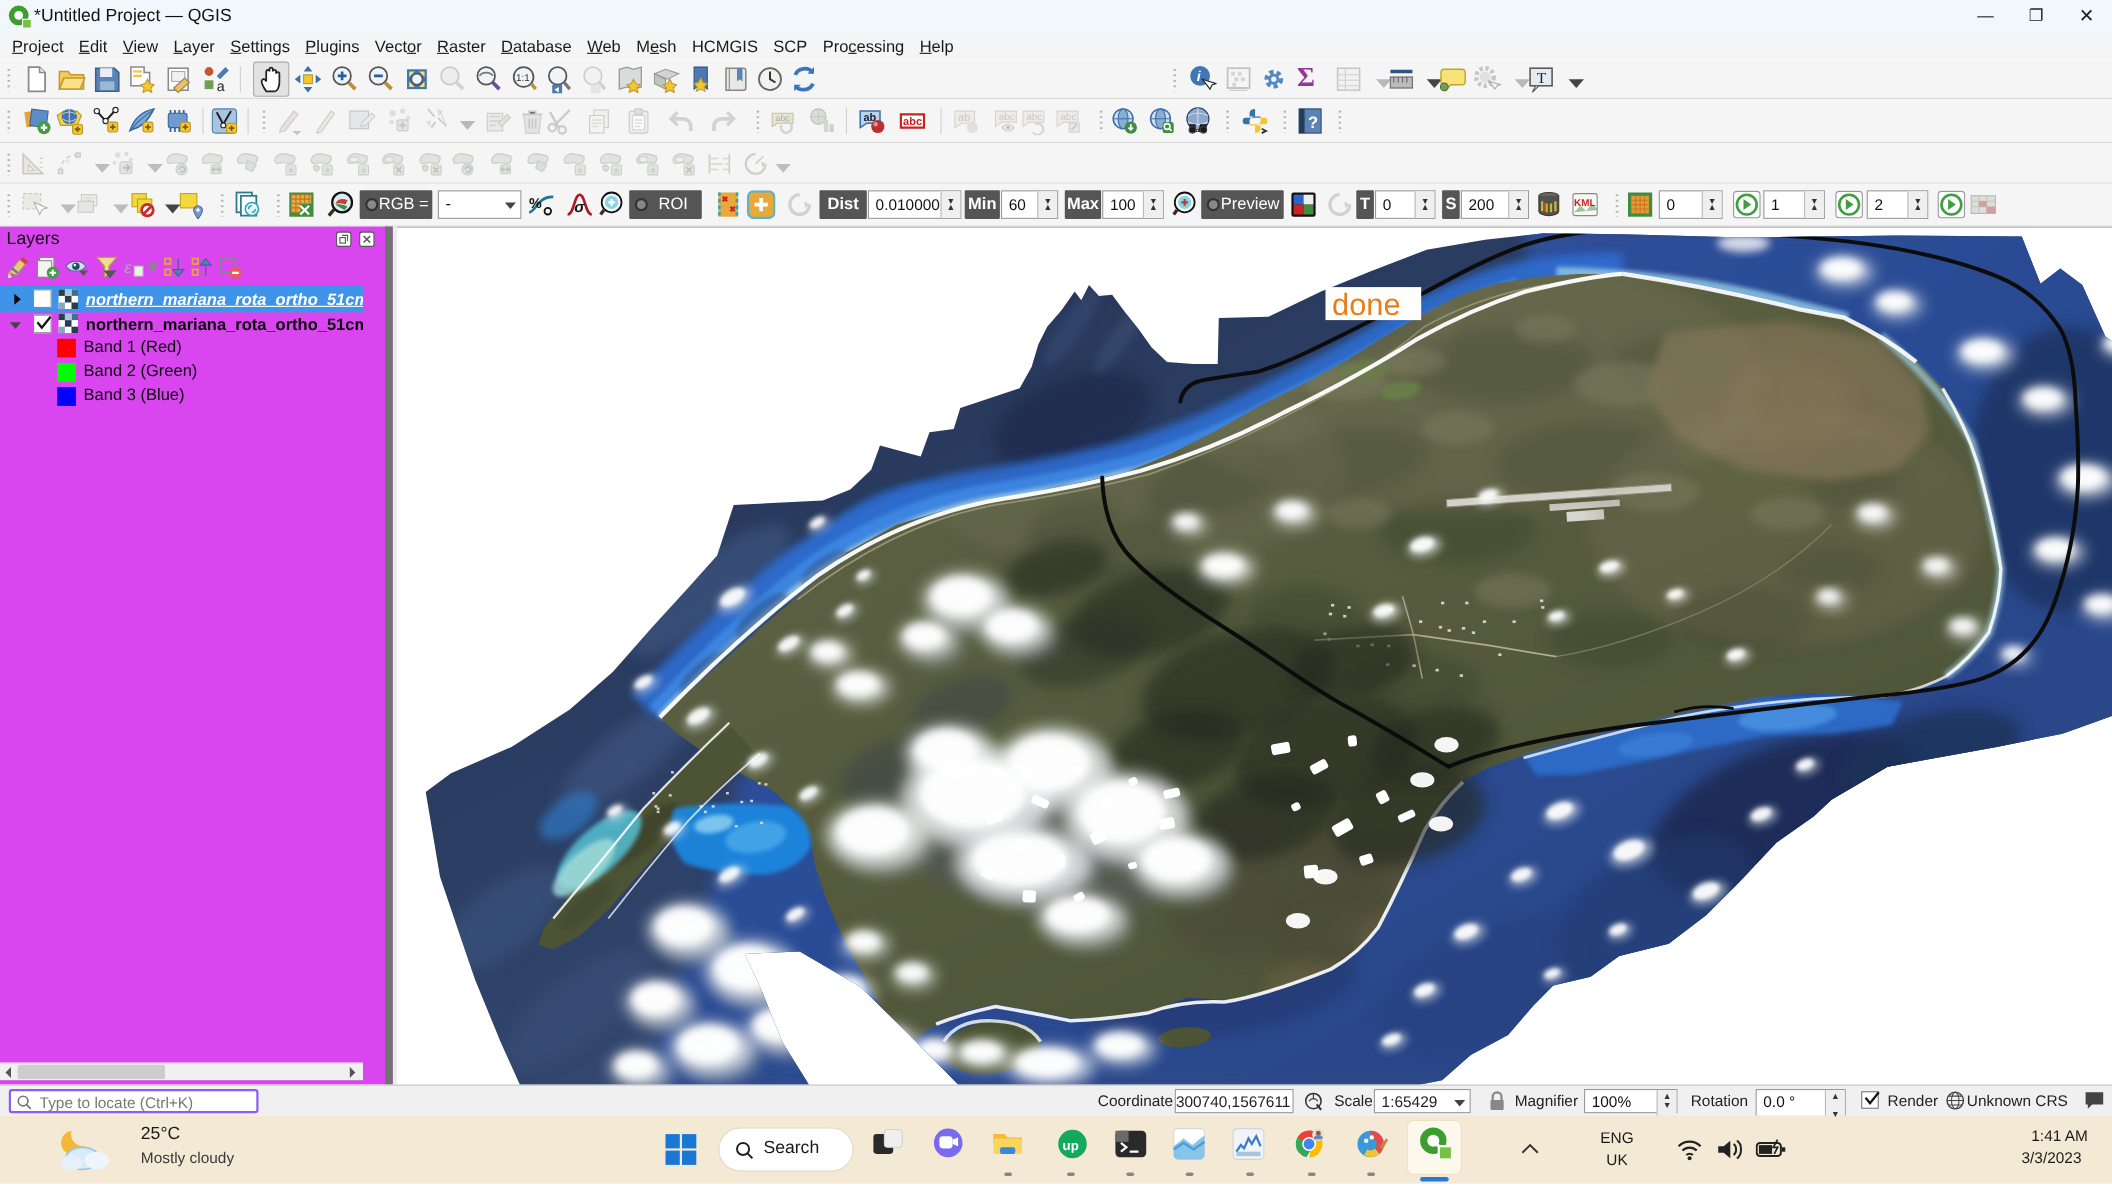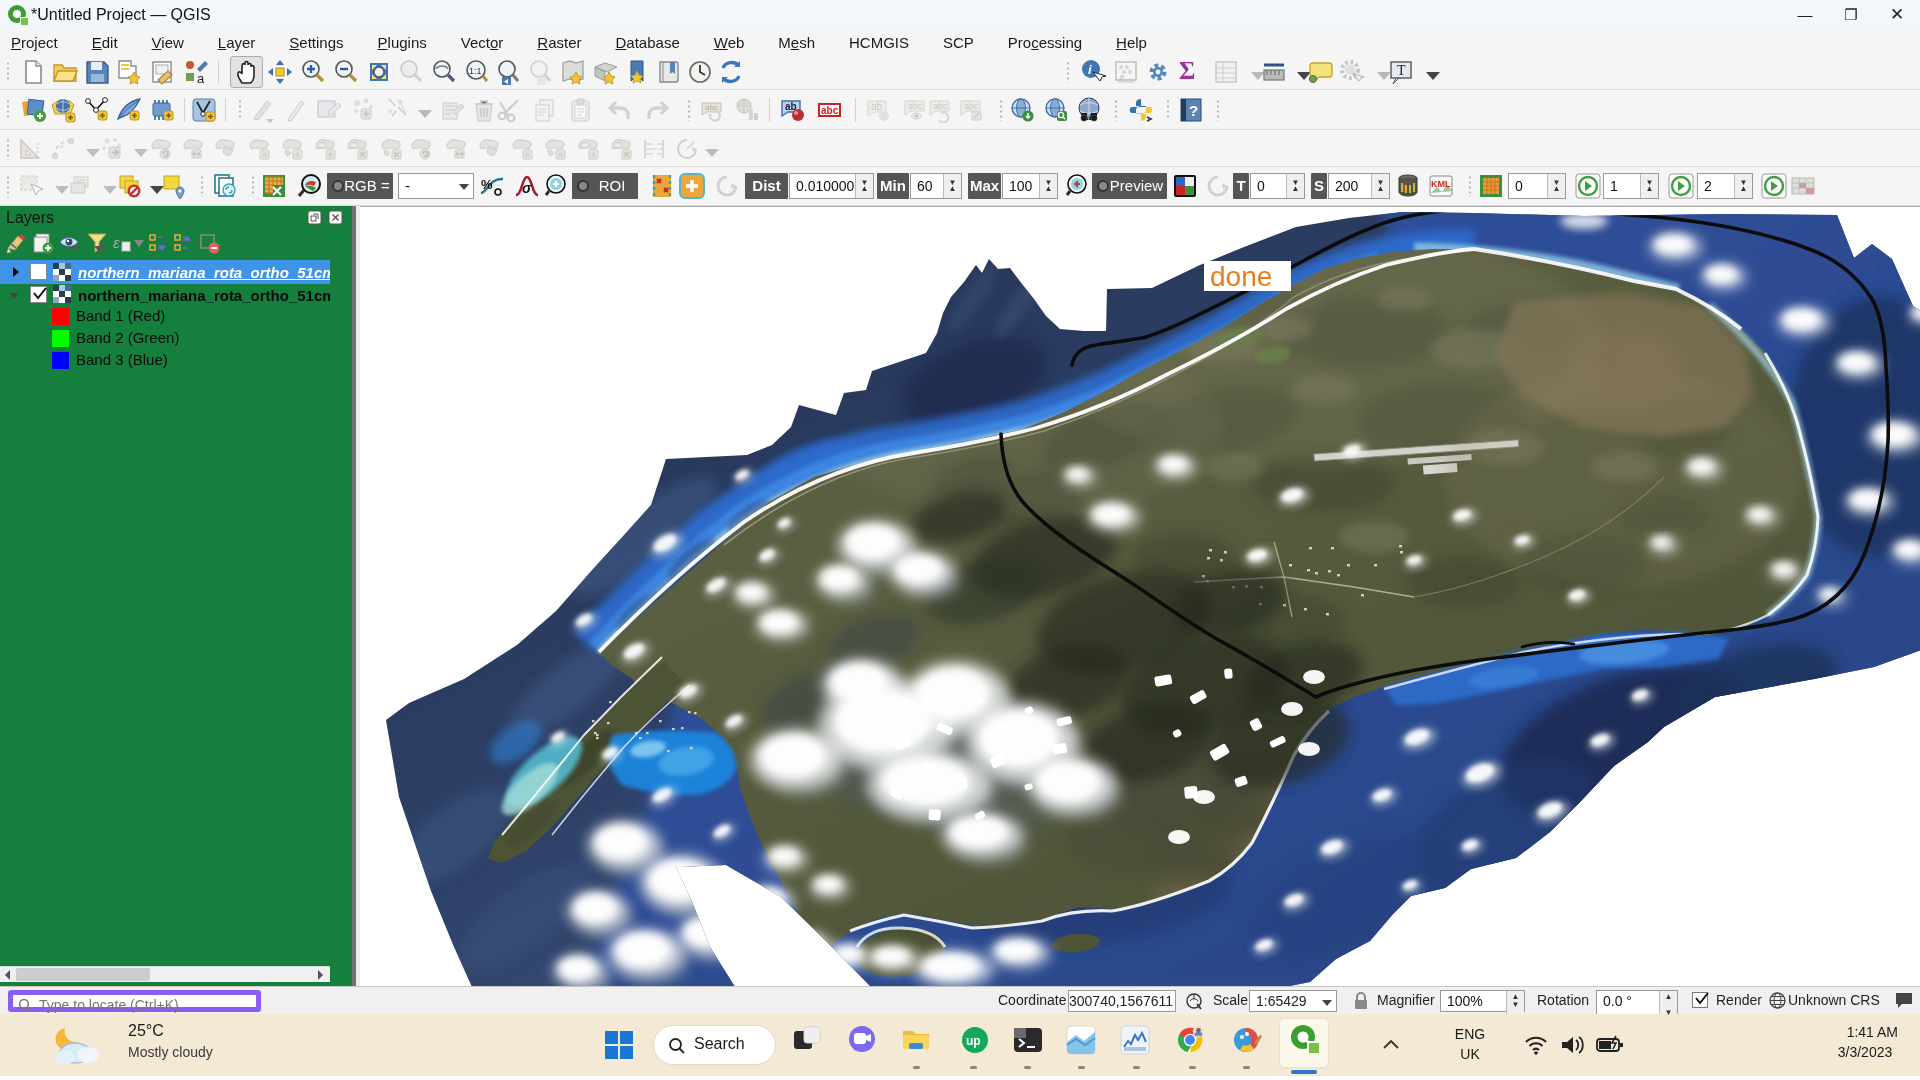--- a/index.html
+++ b/index.html
@@ -1,34 +1,34 @@
 <!DOCTYPE html>
 <html><head><meta charset="utf-8">
 <style>
 *{margin:0;padding:0;box-sizing:border-box}
 html,body{width:1920px;height:1080px;overflow:hidden;font-family:"Liberation Sans",sans-serif;background:#fff}
 .titlebar{height:30px;background:#f2f7fb;position:relative}
 .titlebar .logo{position:absolute;left:6px;top:3px}
 .titlebar .ttl{position:absolute;left:31px;top:6px;font-size:16px;color:#111}
 .winbtn{position:absolute;top:0;height:30px;width:46px;color:#222;font-size:15px;text-align:center;line-height:30px}
 .menubar{height:24px;background:#f5f5f5;display:flex;align-items:center;font-size:15px;color:#1a1a1a}
-.menubar span{padding:0 17px}
+.menubar span{padding:0 7px}
 .tbrow{position:relative;background:#f5f5f5;border-bottom:1px solid #d9d9d9}
 #tb1{height:36px}#tb2{height:40px}#tb3{height:37px}#tb4{height:39px}
 .ic{position:absolute;width:26px;height:26px}
 .grip{position:absolute;width:4px;height:22px;background-image:radial-gradient(circle,#b5b5b5 1px,transparent 1.2px);background-size:4px 5px}
 .tsep{position:absolute;width:1px;height:24px;background:#cfcfcf}
 .darklbl{position:absolute;background:#555;color:#fff;font-size:15px;font-weight:bold;text-align:center;height:26px;line-height:26px;border-radius:1px}
 .combo{position:absolute;background:#fff;border:1px solid #999;height:26px;font-size:15px;color:#111;line-height:24px;padding-left:6px}
 .spin{position:absolute;background:#fff;border:1px solid #999;height:26px;font-size:14px;color:#111;line-height:24px;padding-left:6px}
 .spin:after{content:"";position:absolute;right:0;top:0;width:17px;height:24px;background:#efefef;border-left:1px solid #bbb}
 .spin b{position:absolute;right:2px;width:13px;font-weight:normal;color:#333;z-index:3;font-size:8px;text-align:center}
 .spin b.u{top:3px}.spin b.d{bottom:3px}
 .main{display:flex;height:780px;background:#ececec}
-.lpanel{width:362px;background:#15803d;position:relative;border-right:4px solid #737373}
+.lpanel{width:362px;background:#d946ef;position:relative;border-right:7px solid #737373}
 .lpanel .hdr{position:absolute;left:6px;top:3px;font-size:16px;color:#111}
 .canvaswrap{position:relative;width:1584px;height:780px;background:#fff;border-top:1px solid #aaa;margin-left:4px}
 .statusbar{height:28px;background:#f0f0f0;border-top:1px solid #c6c6c6;position:relative;font-size:14px;color:#222}
 .taskbar{height:62px;background:#f3e9d4;position:relative}
 .tico{position:absolute;top:11px;width:30px;height:30px}
 .tdot{position:absolute;top:52px;width:7px;height:3px;border-radius:2px;background:#8a8580}
 </style></head>
 <body>
 
 <div class="titlebar">
@@ -1221,21 +1221,21 @@
 <ellipse cx="1155" cy="840" rx="11" ry="7" fill="#fff" opacity="0.95"></ellipse>
 </g>
 <path d="M1048,368 C1050,356 1058,350 1072,348 C1090,345 1105,343 1118,341 C1150,332 1200,305 1240,285 C1280,264 1320,240 1360,226 C1390,216 1420,212 1460,211 C1520,211 1560,214 1620,219 C1680,224 1740,234 1790,254 C1815,264 1835,282 1848,302 C1857,318 1861,340 1862,370 C1864,400 1865,420 1864,445 C1862,480 1855,520 1840,558 C1827,590 1805,612 1770,622 C1740,630 1700,634 1660,638 C1600,645 1540,652 1480,660 C1430,666 1390,672 1350,682 C1325,688 1305,694 1292,700 C1275,690 1240,668 1200,646 C1165,627 1130,600 1095,578 C1060,556 1020,530 998,504 C985,488 978,465 977,437" fill="none" stroke="#0c0c0c" stroke-width="3.6" stroke-linecap="round" clip-path="url(#fpc)"></path>
 <path d="M1498,650 C1515,645 1532,644 1550,647" fill="none" stroke="#0c0c0c" stroke-width="2.6" stroke-linecap="round"></path>
 <rect x="1180" y="264" width="87" height="30" fill="#fff"></rect>
 <text x="1186" y="289" font-size="28" fill="#e87d1a" font-family="Liberation Sans,sans-serif">done</text>
 </svg>
     </div>
 </div>
 <div class="statusbar">
-<div style="position:absolute;left:8px;top:3px;width:253px;height:22px;background:#fff;border:5px solid #8b5cf6;border-radius:3px">
+<div style="position:absolute;left:8px;top:3px;width:227px;height:22px;background:#fff;border:2px solid #8b5cf6;border-radius:3px">
       <svg style="position:absolute;left:5px;top:3px" width="15" height="15" viewBox="0 0 15 15">
         <circle cx="6" cy="6" r="4.4" fill="none" stroke="#777" stroke-width="1.5"></circle>
         <path d="M9 9l4 4" stroke="#777" stroke-width="1.5"></path>
       </svg>
       <span style="position:absolute;left:26px;top:2px;color:#777;font-size:14px">Type to locate (Ctrl+K)</span>
     </div>
 <span style="position:absolute;left:998px;top:5px">Coordinate</span>
 <div style="position:absolute;left:1068px;top:3px;width:108px;height:22px;background:#fff;border:1px solid #999;font-size:14px;padding-top:2px">300740,1567611</div>
 <svg style="position:absolute;left:1184px;top:4px" width="20" height="20" viewBox="0 0 20 20">
       <circle cx="10" cy="10" r="7" fill="none" stroke="#333" stroke-width="1.4"></circle>

